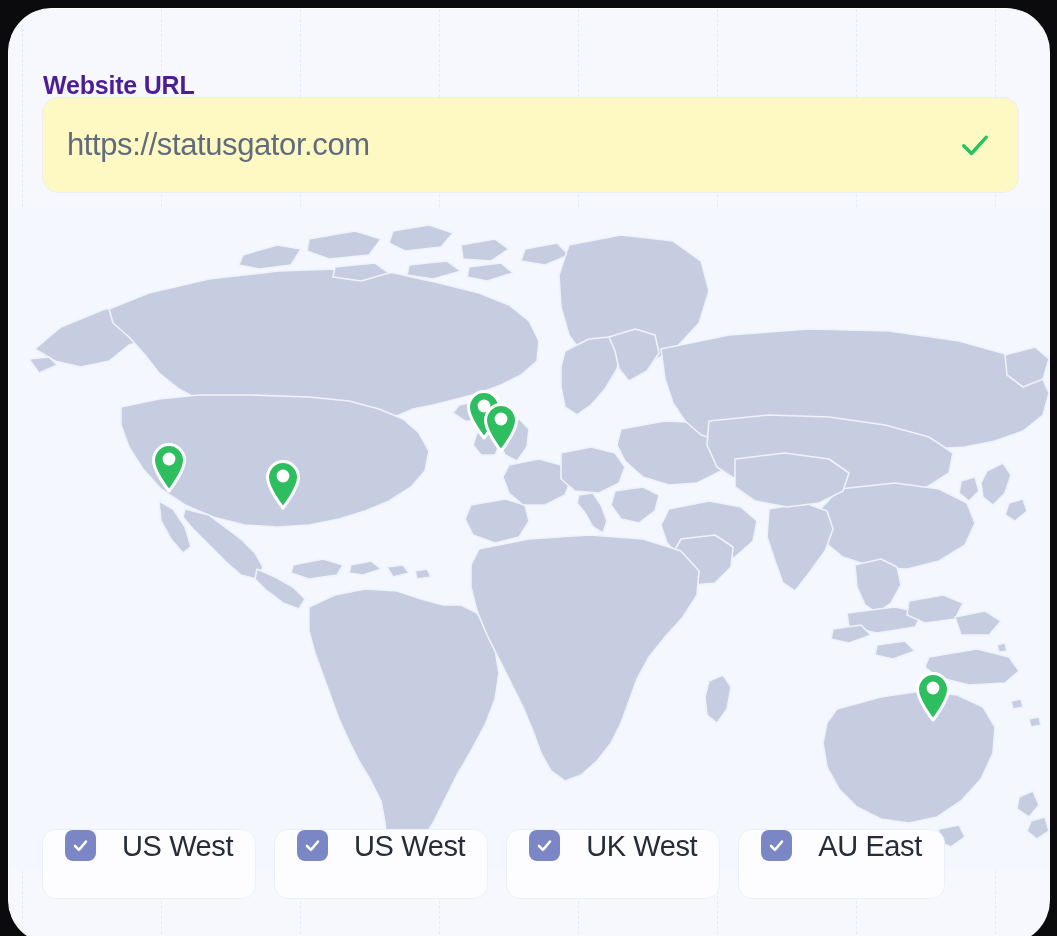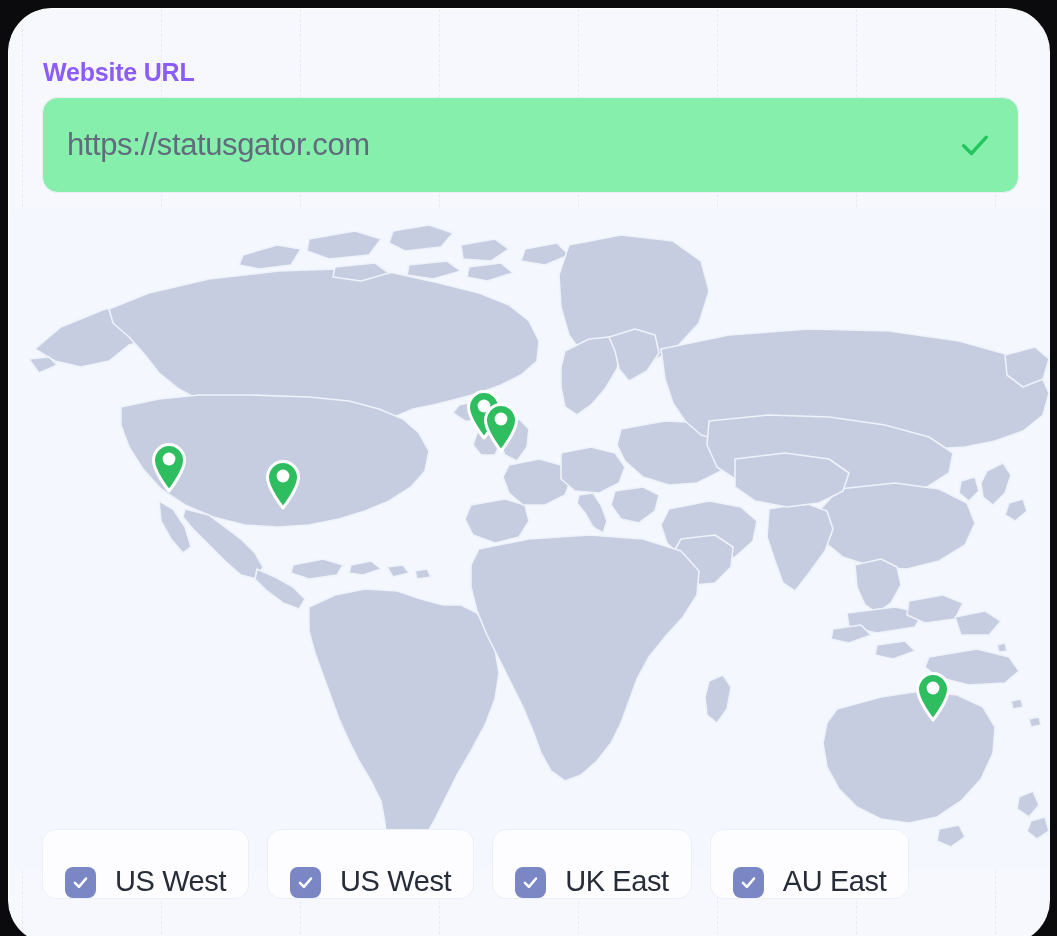--- a/index.html
+++ b/index.html
@@ -38,36 +38,36 @@
     top: 0;
     bottom: 0;
     width: 0;
     border-left: 1.5px dashed #e3eaf9;
   }
 
   
   #url-label {
     position: absolute;
     left: 34px;
-    top: 49px;
+    top: 62px;
     font-size: 25px;
     font-weight: bold;
-    color: #8b5cf6;
+    color: #4c1d95;
     letter-spacing: -0.2px;
     z-index: 3;
   }
 
   
   #url-field {
     position: absolute;
     left: 33px;
     top: 88px;
     width: 977px;
     height: 96px;
-    background: #86efac;
+    background: #fef9c3;
     border: 1.5px solid #e9eef9;
     border-radius: 16px;
     z-index: 3;
     display: flex;
     align-items: center;
   }
   #url-value {
     margin-left: 24px;
     font-size: 31px;
     color: #616b7d;
@@ -105,23 +105,23 @@
     gap: 18px;
     z-index: 4;
     white-space: nowrap;
   }
   .chip {
     height: 70px;
     background: #fdfdff;
     border: 1.5px solid #eaf0fb;
     border-radius: 14px;
     display: flex;
-    align-items: flex-end;
+    align-items: flex-start;
     padding: 0 22px;
-    gap: 19px;
+    gap: 26px;
     flex: 0 0 auto;
   }
   .chip .box {
     width: 31px;
     height: 31px;
     border-radius: 8px;
     background: #7b87c4;
     display: flex;
     align-items: center;
     justify-content: center;
@@ -354,21 +354,21 @@
       <span class="lbl">US West</span>
     </div>
 
 
     <div class="chip">
       <span class="box">
         <svg viewBox="0 0 24 24" width="19" height="19" fill="none" stroke="#ffffff" stroke-width="3.2" stroke-linecap="round" stroke-linejoin="round">
           <path d="M5 12.5 L10 17.5 L19 7"></path>
         </svg>
       </span>
-      <span class="lbl">UK East</span>
+      <span class="lbl">UK West</span>
     </div>
 
     <div class="chip">
       <span class="box">
         <svg viewBox="0 0 24 24" width="19" height="19" fill="none" stroke="#ffffff" stroke-width="3.2" stroke-linecap="round" stroke-linejoin="round">
           <path d="M5 12.5 L10 17.5 L19 7"></path>
         </svg>
       </span>
       <span class="lbl">AU East</span>
     </div>

